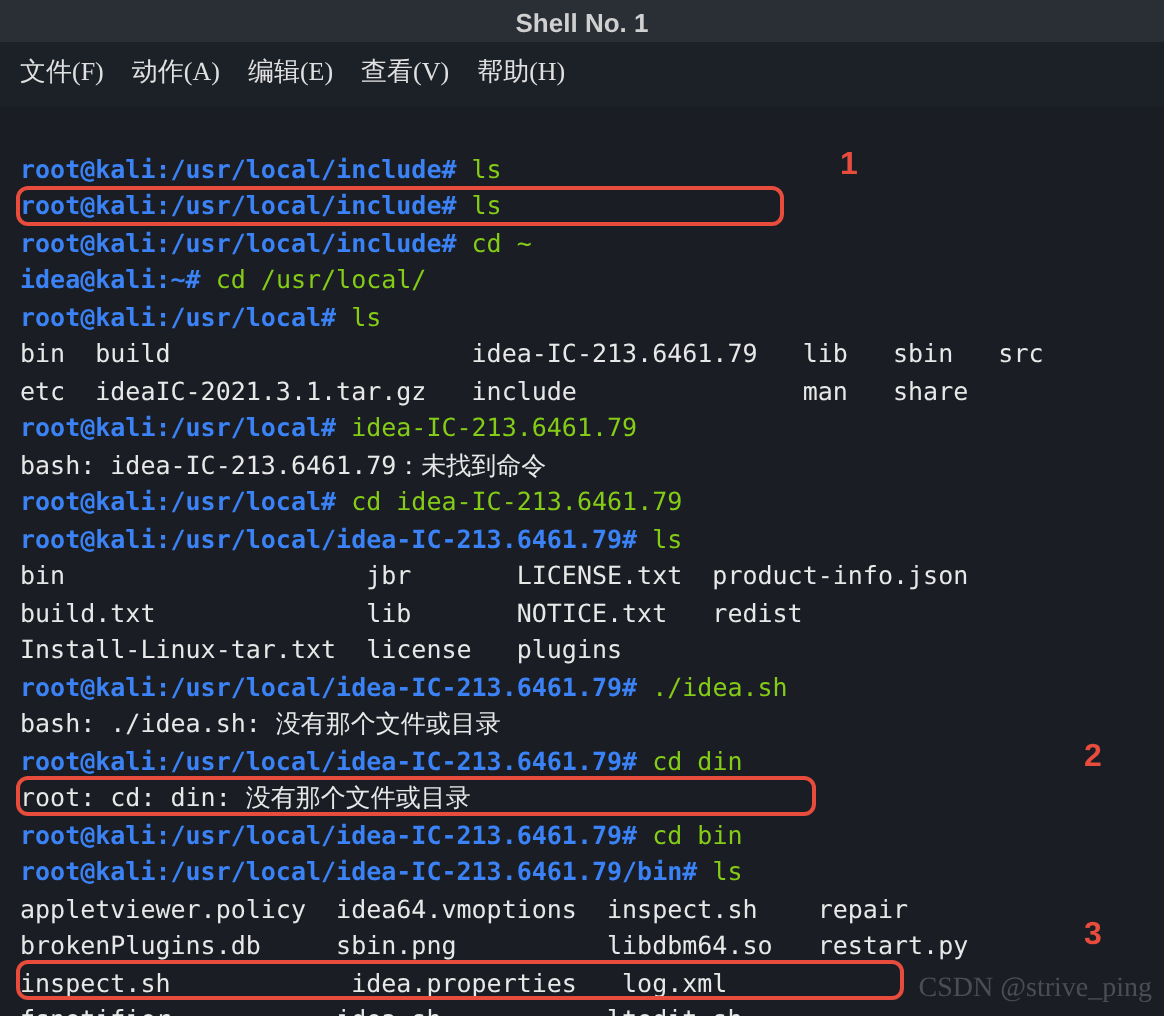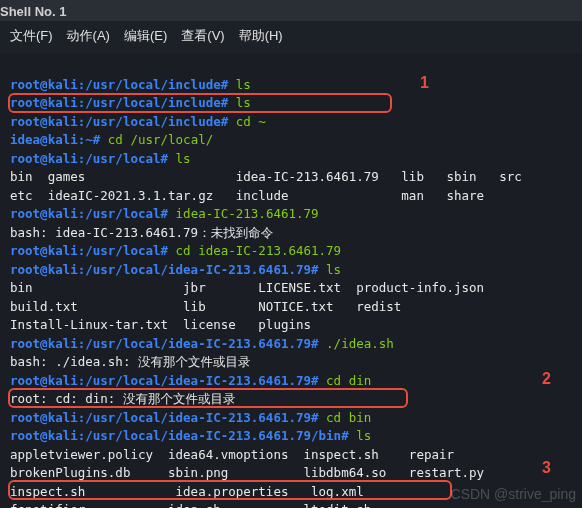--- a/index.html
+++ b/index.html
@@ -9,36 +9,36 @@
     font-size: 12.5px;
     color: #e8e8e8;
     width: 582px;
     height: 508px;
     overflow: hidden;
     position: relative;
   }
   .titlebar {
     background: #2a2f36;
     color: #d0d0d0;
-    text-align: left;
+    text-align: center;
     padding: 4px 0 2px 0;
     font-family: sans-serif;
     font-size: 13px;
     font-weight: bold;
   }
   .menubar {
     background: #1c2128;
     padding: 6px 10px 8px 10px;
     display: flex;
     gap: 14px;
     font-family: "Noto Sans CJK", sans-serif;
     font-size: 13px;
     color: #e0e0e0;
   }
-  .menu-item { cursor: pointer; }
+  .menu-item { cursor: pointer; font-family: Liberation Serif, serif; }
   .terminal-body {
     padding: 4px 6px 4px 10px;
     line-height: 1.48;
     white-space: pre;
     position: relative;
   }
   .prompt { color: #3b82f6; font-weight: bold; }
   .cmd { color: #84cc16; }
   .listing { color: #e8e8e8; }
   .annot {
@@ -53,21 +53,21 @@
     font-family: sans-serif;
     font-size: 16px;
     font-weight: bold;
     pointer-events: none;
   }
   .watermark {
     position: absolute;
     right: 6px;
     bottom: 6px;
     color: rgba(220,220,220,0.25);
-    font-family: Liberation Sans, sans-serif;
+    font-family: Liberation Serif, serif;
     font-size: 14px;
     text-align: right;
     line-height: 1.1;
   }
 </style>
 </head>
 <body>
 
 <div class="titlebar">
   <span>Shell No. 1</span>
@@ -80,21 +80,21 @@
   <span class="menu-item">查看(V)</span>
   <span class="menu-item">帮助(H)</span>
 </div>
 
 <div class="terminal-body">
 <span class="prompt">root@kali:/usr/local/include#</span> <span class="cmd">ls</span>
 <span class="prompt">root@kali:/usr/local/include#</span> <span class="cmd">ls</span>
 <span class="prompt">root@kali:/usr/local/include#</span> <span class="cmd">cd ~</span>
 <span class="prompt">idea@kali:~#</span> <span class="cmd">cd /usr/local/</span>
 <span class="prompt">root@kali:/usr/local#</span> <span class="cmd">ls</span>
-<span class="listing">bin  games                    idea-IC-213.6461.79   lib   sbin   src</span>
+<span class="listing">bin  build                    idea-IC-213.6461.79   lib   sbin   src</span>
 <span class="listing">etc  ideaIC-2021.3.1.tar.gz   include               man   share</span>
 <span class="prompt">root@kali:/usr/local#</span> <span class="cmd">idea-IC-213.6461.79</span>
 <span class="listing">bash: idea-IC-213.6461.79：未找到命令</span>
 <span class="prompt">root@kali:/usr/local#</span> <span class="cmd">cd idea-IC-213.6461.79</span>
 <span class="prompt">root@kali:/usr/local/idea-IC-213.6461.79#</span> <span class="cmd">ls</span>
 <span class="listing">bin                    jbr       LICENSE.txt  product-info.json</span>
 <span class="listing">build.txt              lib       NOTICE.txt   redist</span>
 <span class="listing">Install-Linux-tar.txt  license   plugins</span>
 <span class="prompt">root@kali:/usr/local/idea-IC-213.6461.79#</span> <span class="cmd">./idea.sh</span>
 <span class="listing">bash: ./idea.sh: 没有那个文件或目录</span>

